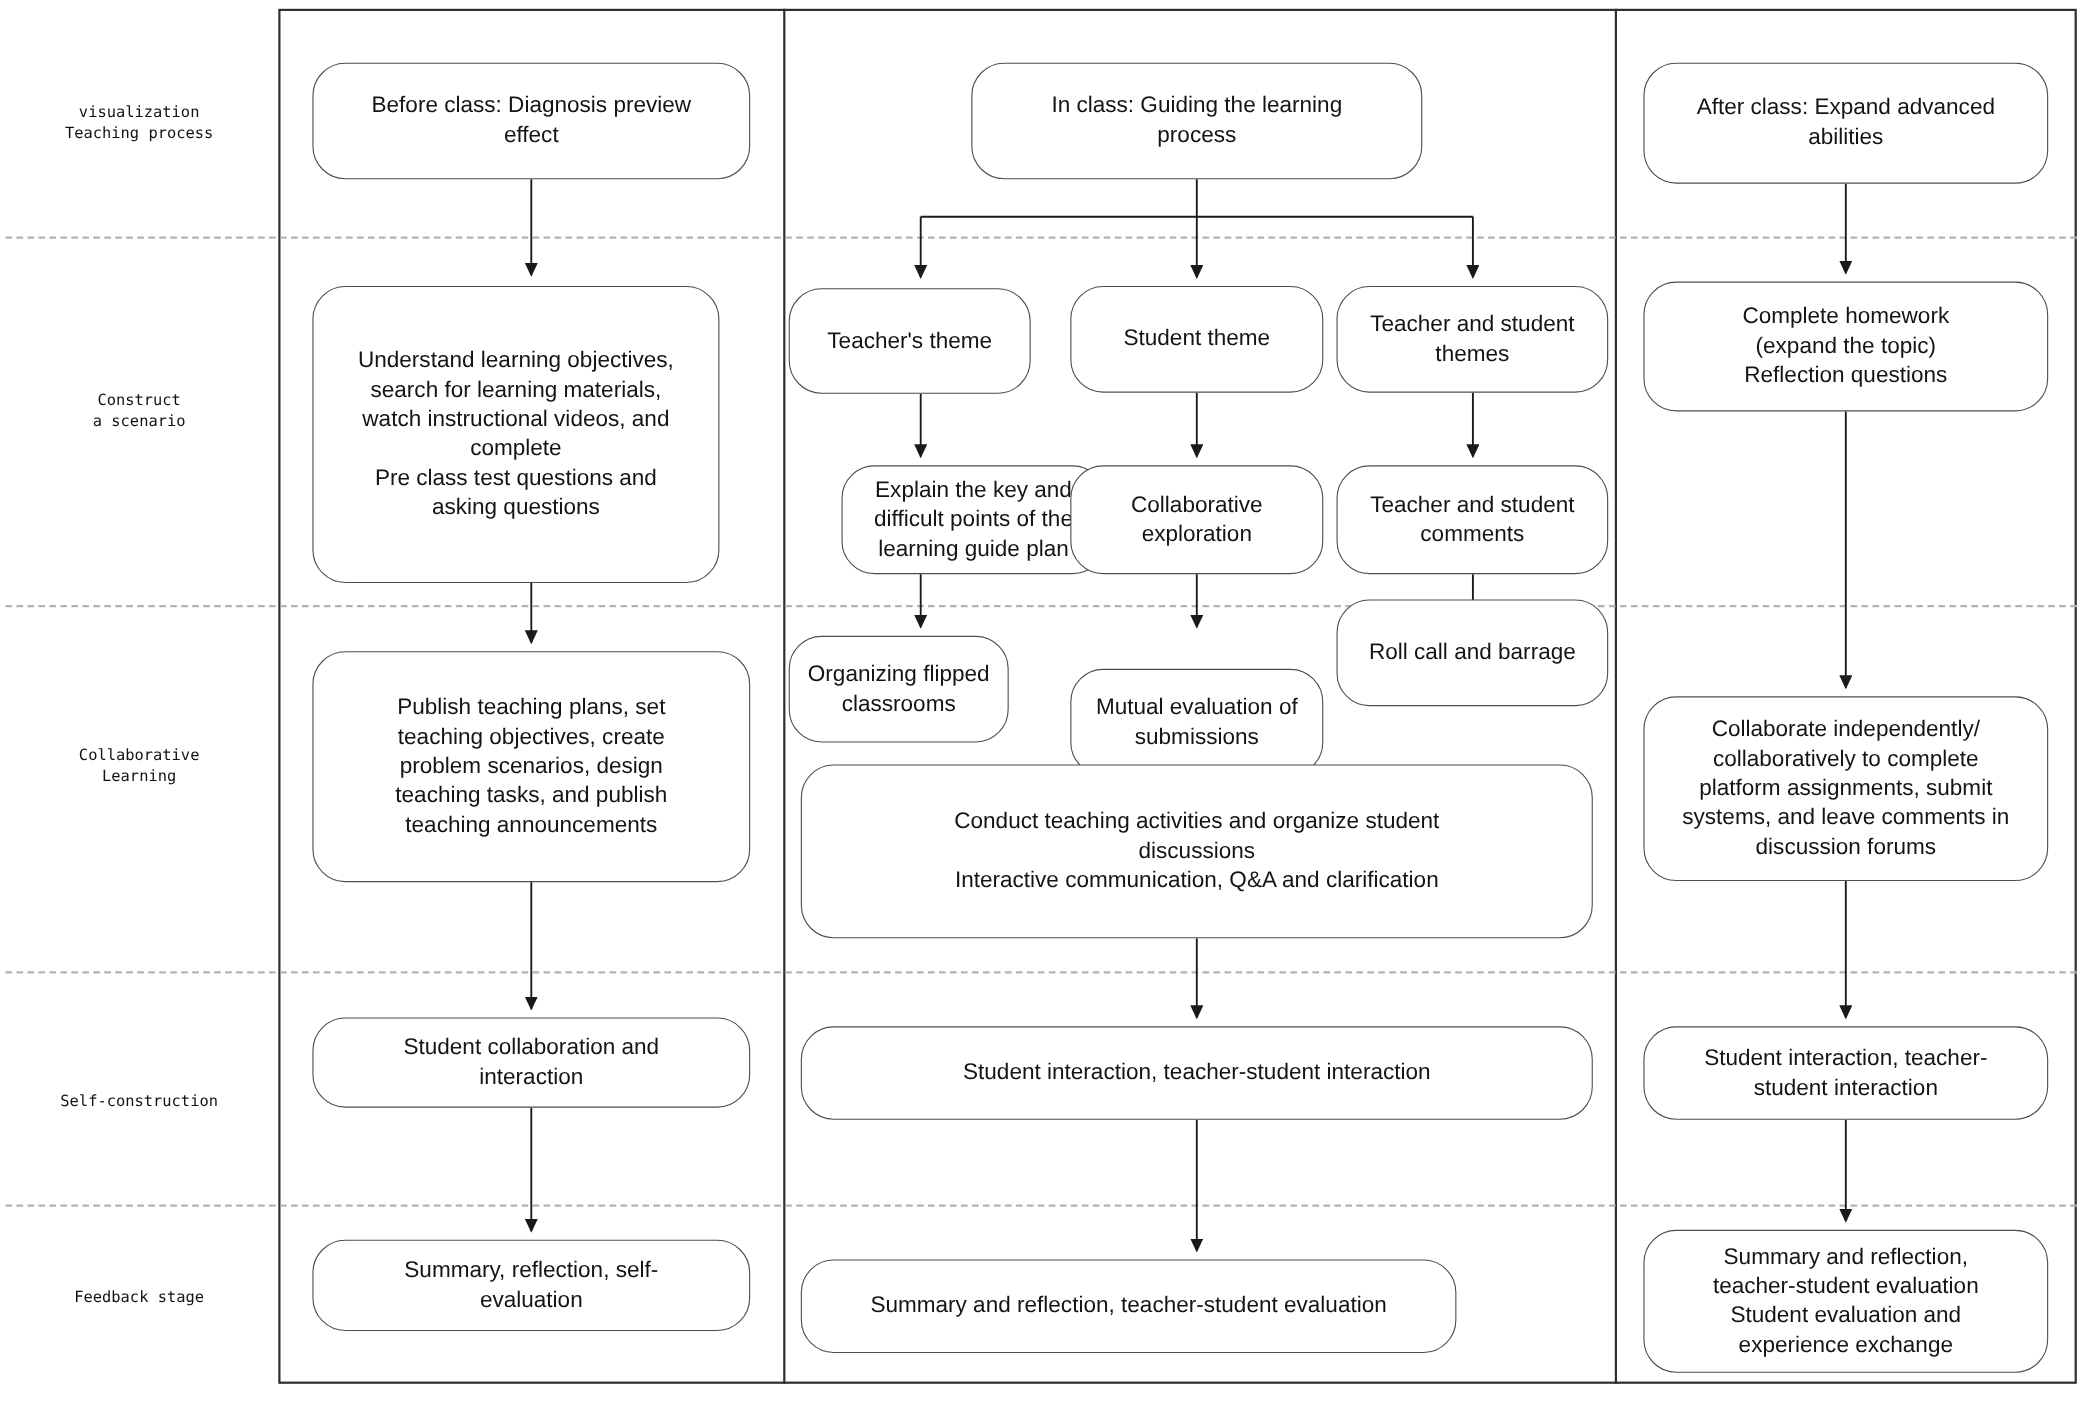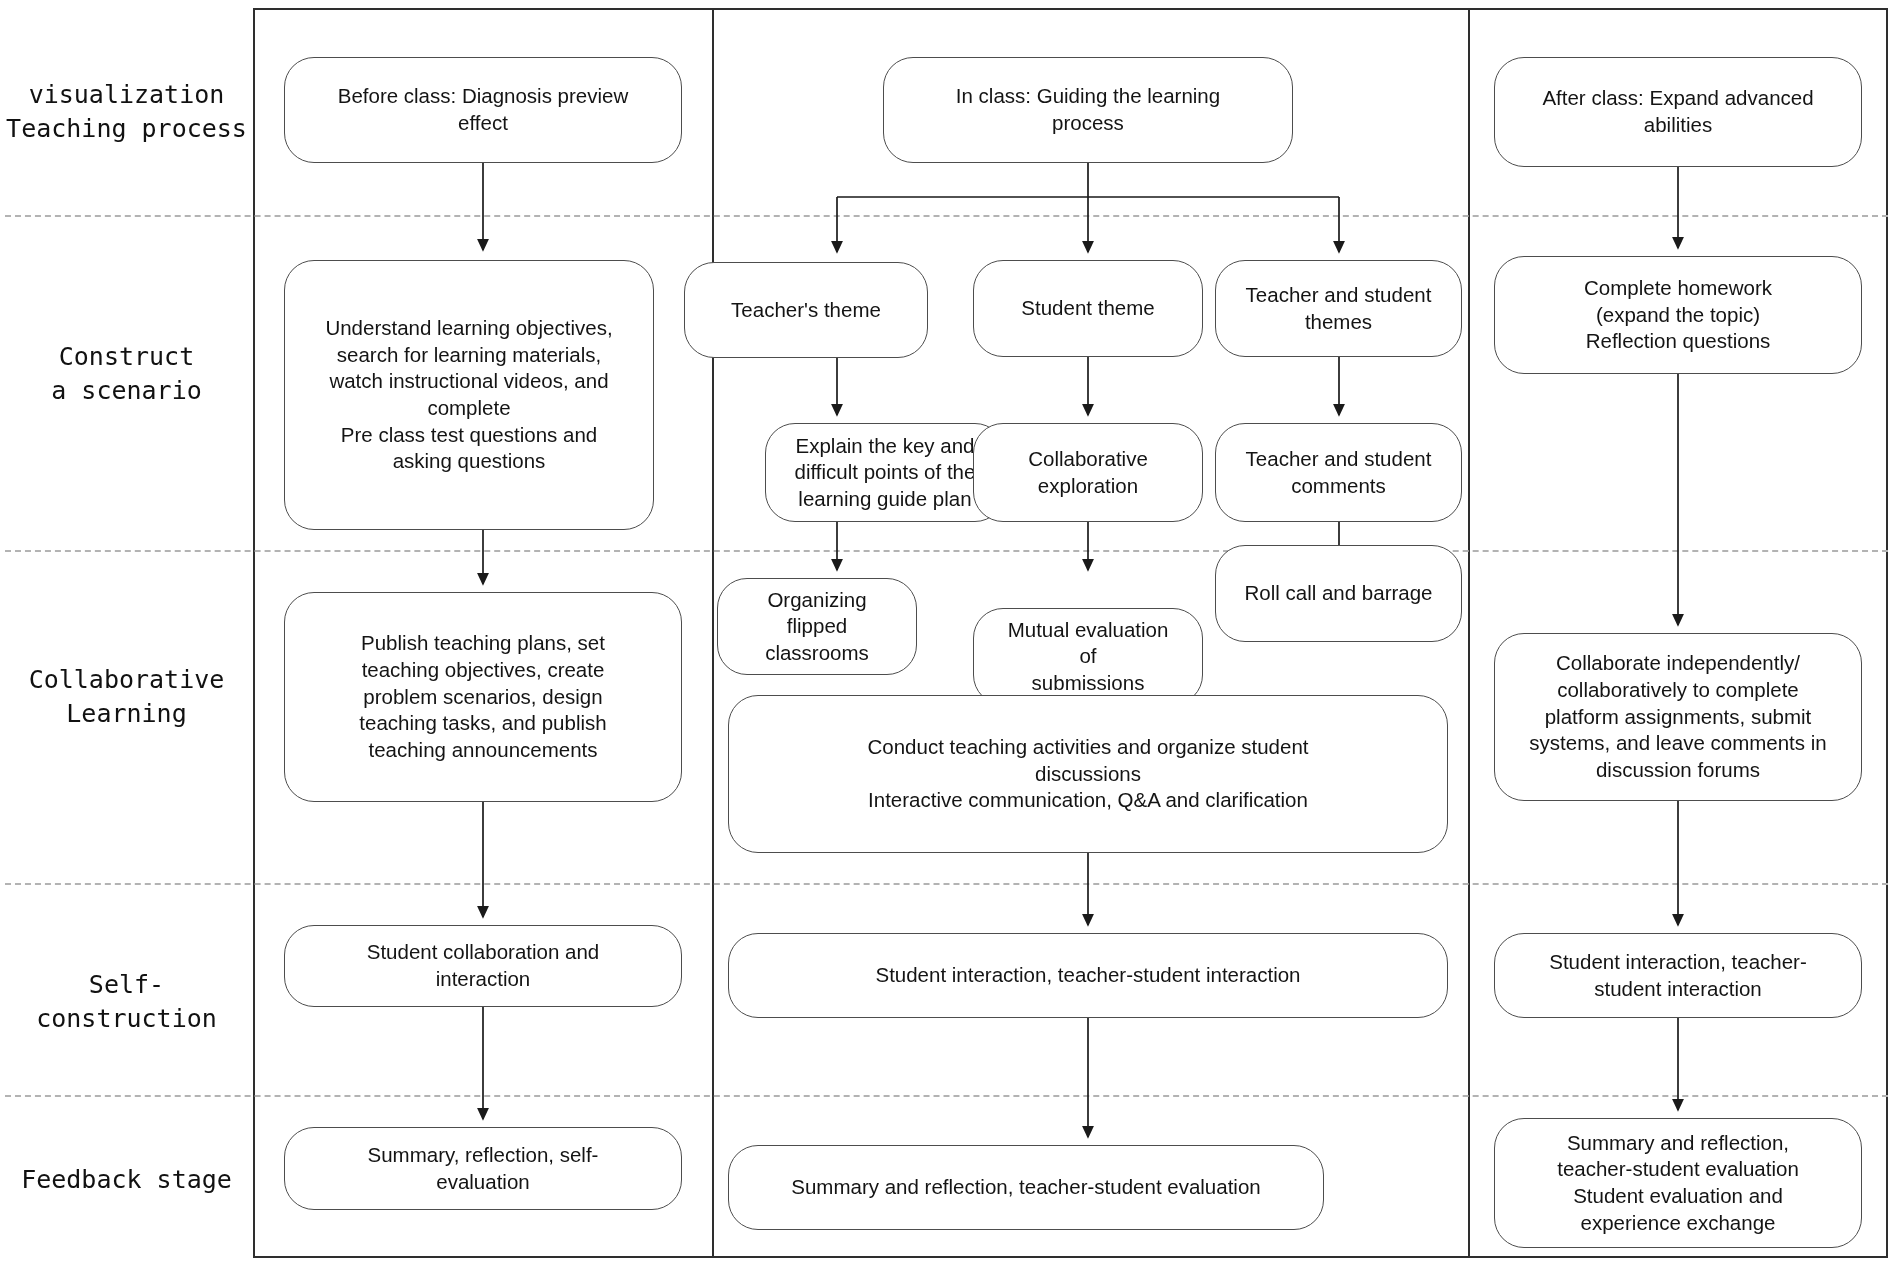--- a/index.html
+++ b/index.html
@@ -21,34 +21,34 @@
   }
   .dashed-divider{
     position:absolute;left:5px;width:1883px;height:0;
     border-top:2px dashed #b3b3b3;
   }
   
   .row-label{
     position:absolute;left:0;width:253px;
     text-align:center;
     font-family:"DejaVu Sans Mono", monospace;
-    font-size:25px;line-height:1.35;color:#111;
+    font-size:14px;line-height:1.35;color:#111;
     white-space:pre-line;letter-spacing:0px;
     transform:translateY(-50%);
   }
   
   .box{
     position:absolute;box-sizing:border-box;
     border:1.6px solid #4d4d4d;border-radius:30px;
     background:#ffffff;
     display:flex;align-items:center;justify-content:center;
     text-align:center;
     font-size:20.5px;line-height:1.3;color:#141414;
     white-space:pre-line;
-    padding:6px 24px;
+    padding:6px 12px;
     z-index:3;
   }
   svg.connectors{position:absolute;left:0;top:0;z-index:2;}
 </style>
 </head>
 <body>
 
 <div id="canvas">
 
   <div class="outer-frame"></div>
@@ -115,21 +115,21 @@
 problem scenarios, design
 teaching tasks, and publish
 teaching announcements</div>
   <div class="box" style="left:284px;top:925px;width:398px;height:82px;">Student collaboration and
 interaction</div>
   <div class="box" style="left:284px;top:1127px;width:398px;height:83px;">Summary, reflection, self-
 evaluation</div>
 
   <div class="box" style="left:883px;top:57px;width:410px;height:106px;">In class: Guiding the learning
 process</div>
-  <div class="box" style="left:684px;top:262px;width:244px;height:96px;">Teacher's theme</div>
+  <div class="box" style="left:717px;top:262px;width:220px;height:96px;">Teacher's theme</div>
   <div class="box" style="left:973px;top:260px;width:230px;height:97px;">Student theme</div>
   <div class="box" style="left:1215px;top:260px;width:247px;height:97px;">Teacher and student
 themes</div>
   <div class="box" style="left:717px;top:423px;width:240px;height:99px;margin-left:48px;">Explain the key and
 difficult points of the
 learning guide plan</div>
   <div class="box" style="left:973px;top:423px;width:230px;height:99px;">Collaborative
 exploration</div>
   <div class="box" style="left:1215px;top:423px;width:247px;height:99px;">Teacher and student
 comments</div>

